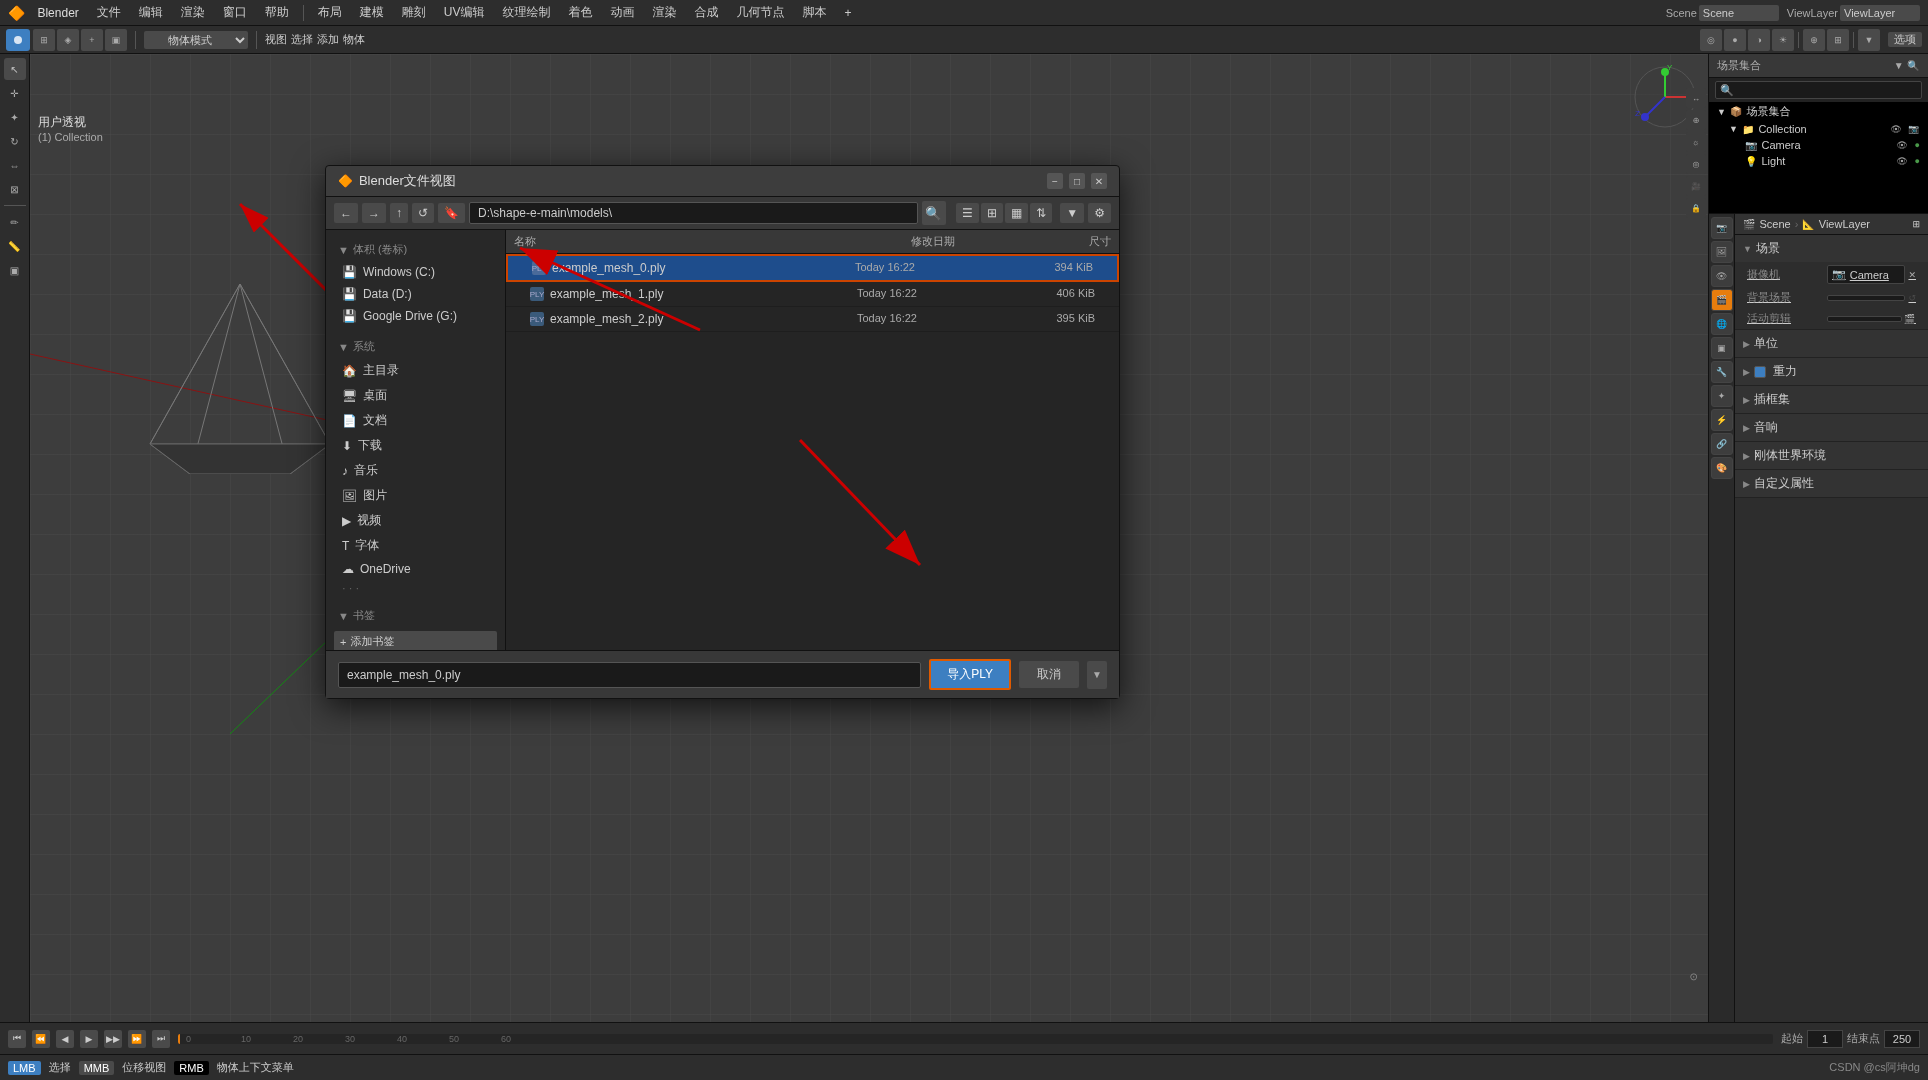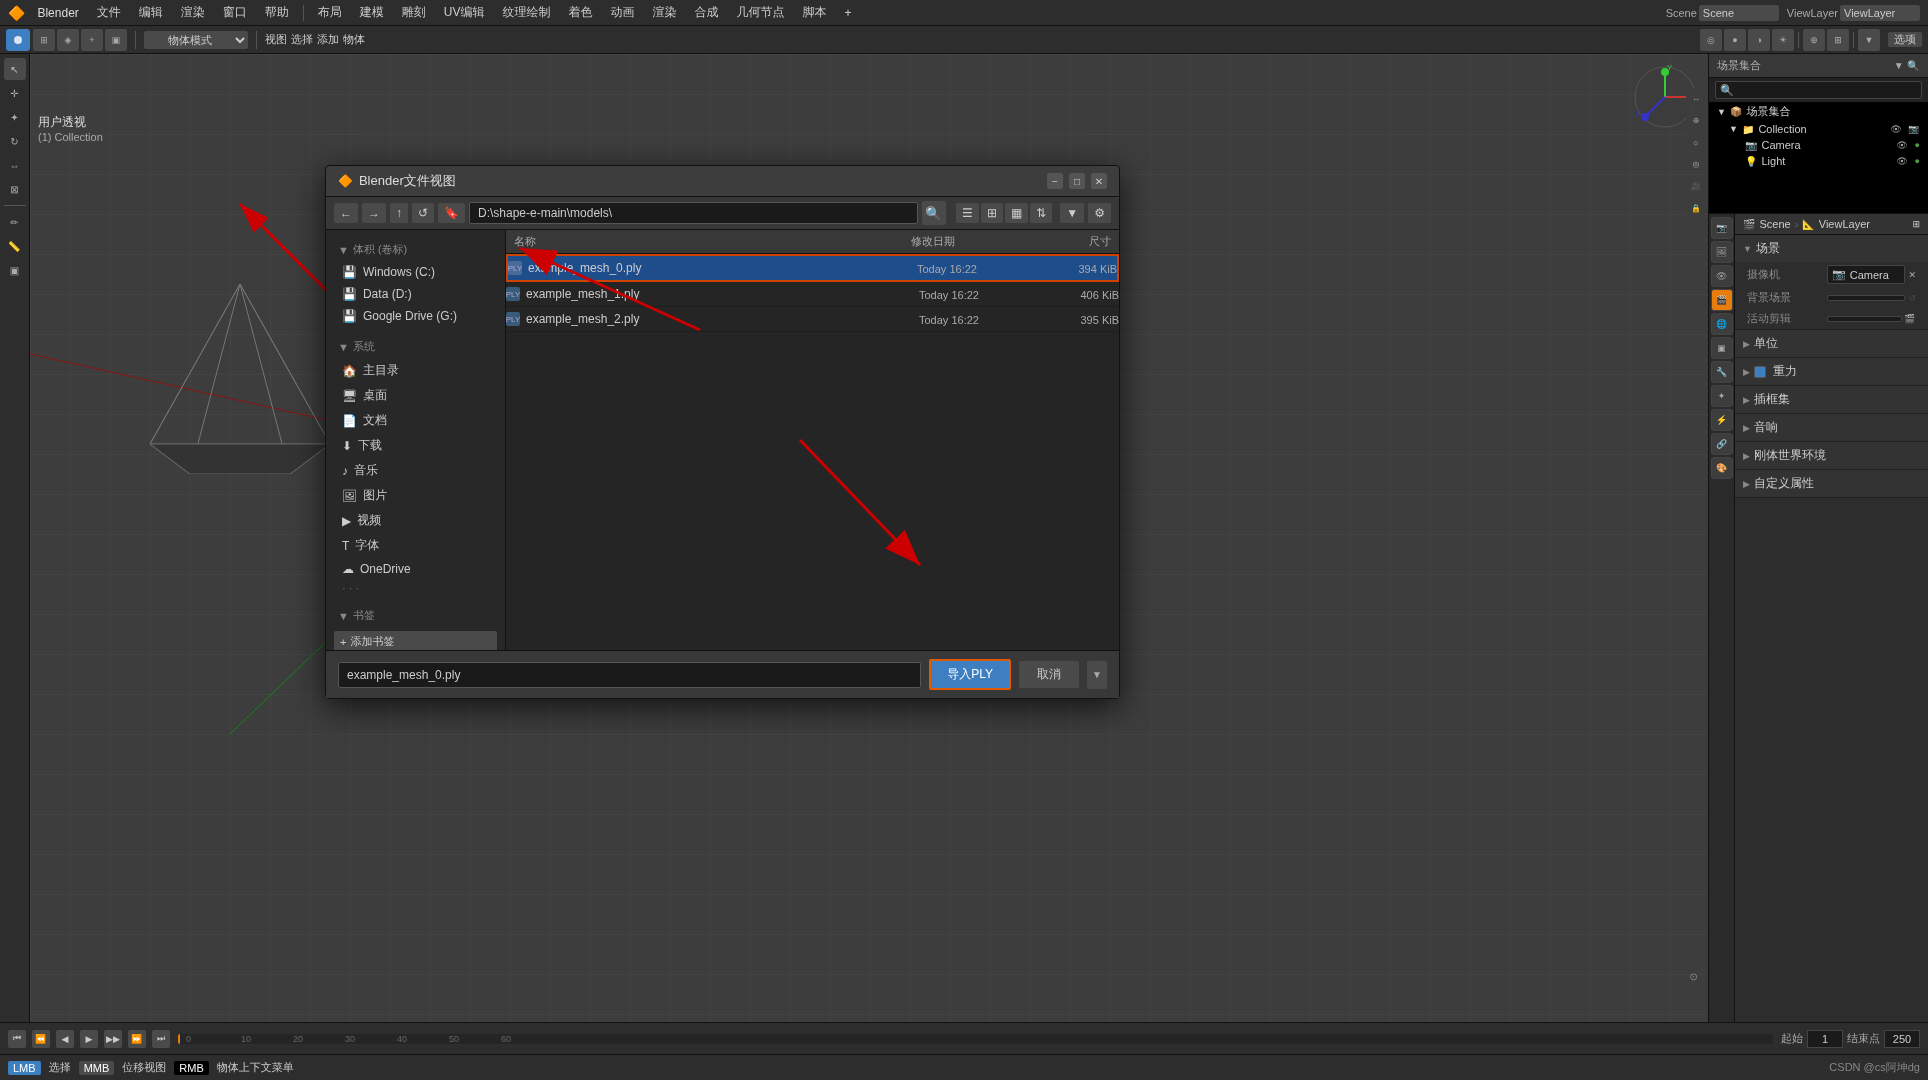--- a/index.html
+++ b/index.html
@@ -281,25 +281,26 @@
       color: #aaa;
       align-items: center;
     }
 
     .file-list-header .col-name { flex: 1; cursor: pointer; }
     .file-list-header .col-date { width: 120px; cursor: pointer; }
     .file-list-header .col-size { width: 80px; cursor: pointer; text-align: right; }
 
     .file-item {
       display: flex;
-      align-items: flex-end;
-      padding: 5px 0;
+      align-items: flex-start;
+      padding: 5px 24px;
       font-size: 12px;
       cursor: pointer;
       border-bottom: 1px solid #1e1e1e;
+      gap: 38px;
     }
     .file-item.selected-border {
       background: #1e4d8c;
       border: 1px solid #e05a00;
     }
 
     .file-item .col-name { flex: 1; display: flex; align-items: center; gap: 6px; }
     .file-item .col-date { width: 120px; color: #aaa; font-size: 11px; }
     .file-item .col-size { width: 80px; color: #aaa; font-size: 11px; text-align: right; }
 
@@ -369,20 +370,21 @@
       display: flex;
       align-items: center;
       gap: 4px;
     }
 
     .props-row {
       padding: 3px 12px;
       display: flex;
       align-items: center;
       font-size: 11px;
+      text-decoration: underline;
     }
     .props-row .pkey { color: #888; width: 80px; flex-shrink: 0; }
 
     .mini-checkbox {
       width: 12px;
       height: 12px;
       background: #3d7fc1;
       border: 1px solid #555;
       border-radius: 2px;
     }

